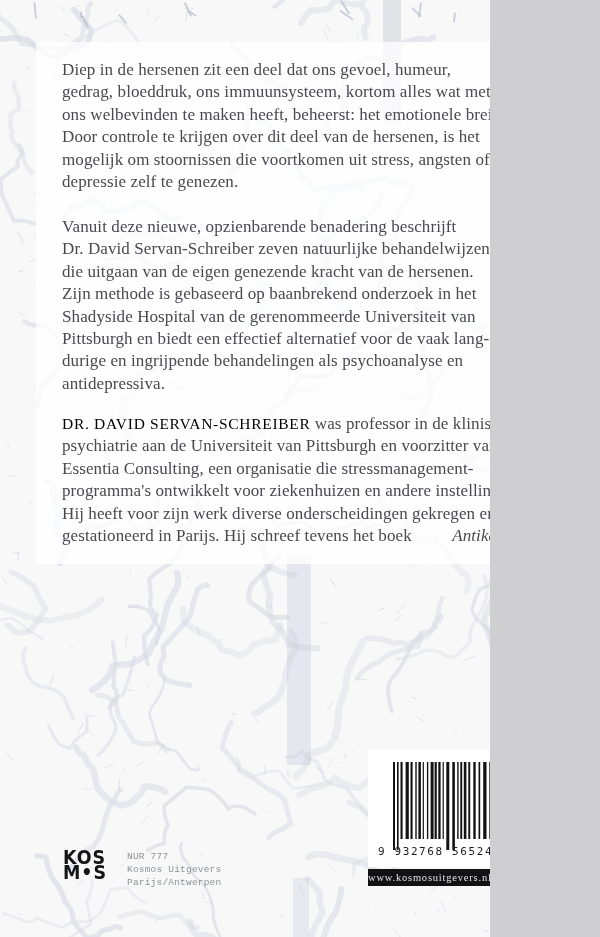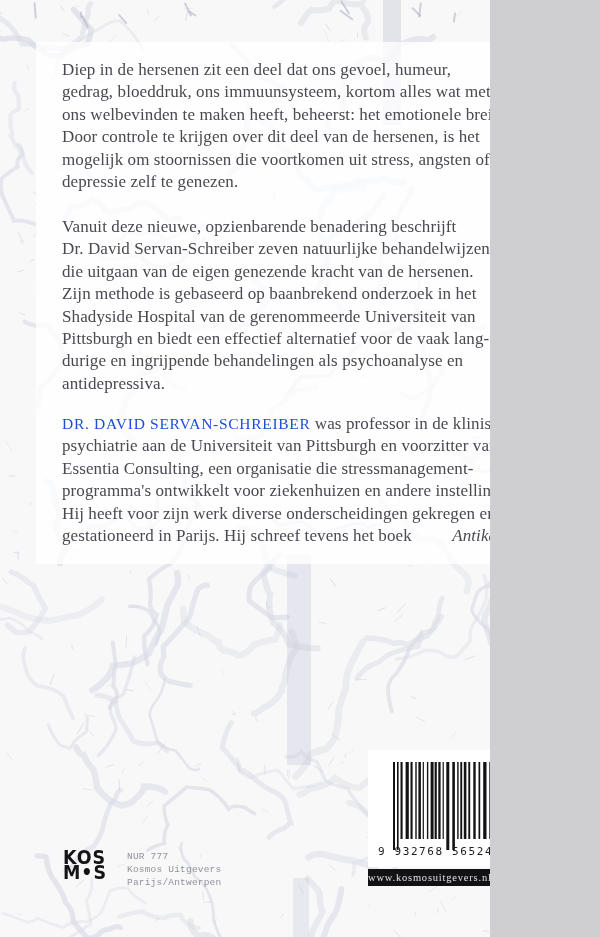--- a/index.html
+++ b/index.html
@@ -32,21 +32,21 @@
     letter-spacing: 0.1px;
     color: #4a4850;
     white-space: pre-line;
     margin: 0;
   }
   .para-1 { top: 59px; }
   .para-2 { top: 216px; }
   .para-3 { top: 413px; }
 
   .redcaps {
-    color: #1d4ed8;
+    color: #000000;
     font-size: 15.5px;
     letter-spacing: 0.7px;
     text-align: center;
   }
   .it { font-style: italic; margin-left: 36px; }
 
   .logo {
     position: absolute;
     left: 63px;
     top: 850px;

